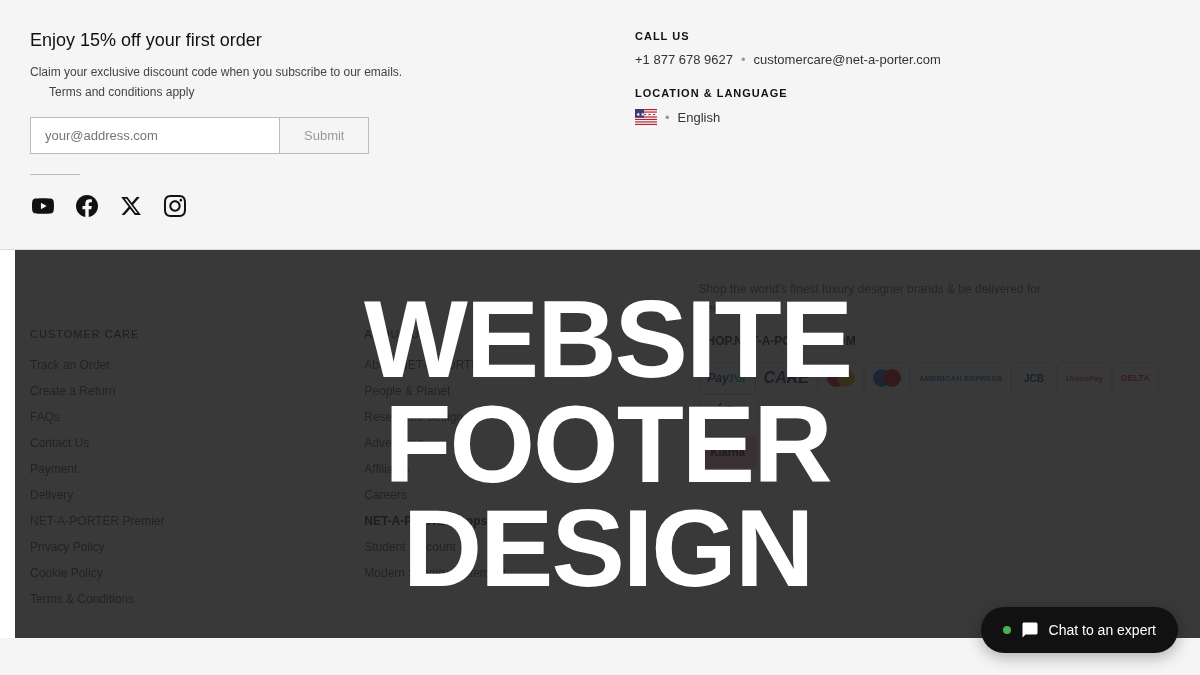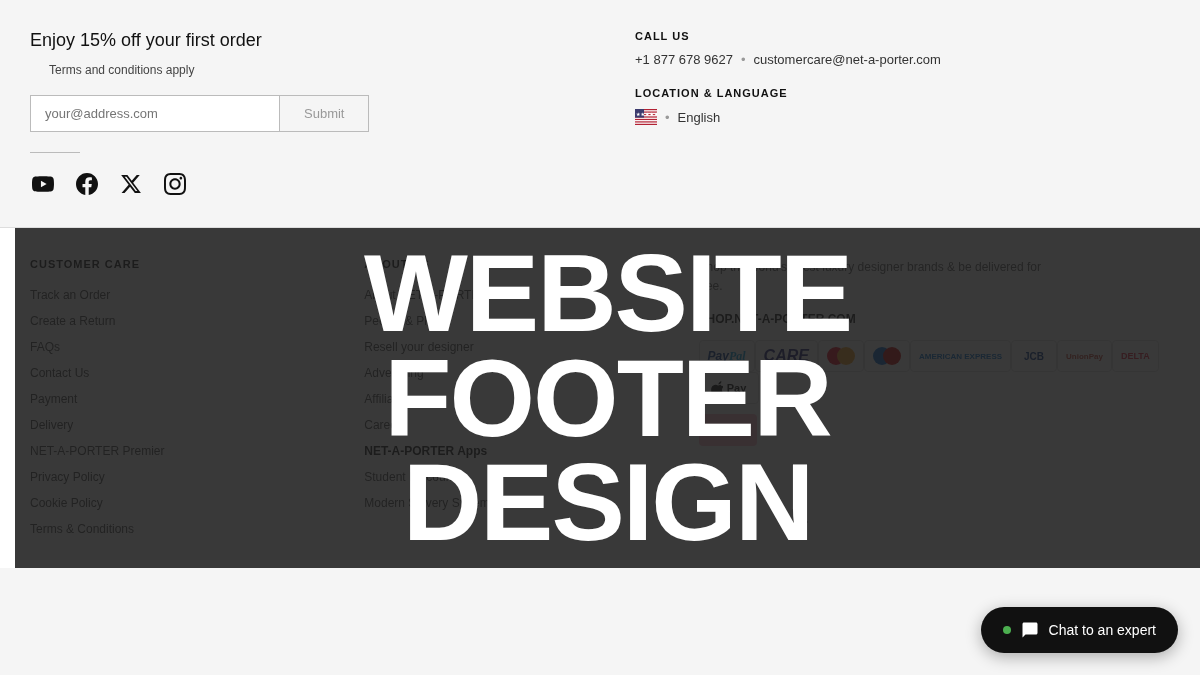--- a/index.html
+++ b/index.html
@@ -131,24 +131,25 @@
       display: flex;
       gap: 20px;
       position: relative;
     }
     .footer-col {
       flex: 1;
       min-width: 140px;
     }
     .footer-col-heading {
       font-size: 11px;
-      font-weight: 700;
+      font-weight: 400;
       letter-spacing: 1px;
       color: #111;
       margin-bottom: 18px;
+      margin-top: 48px;
     }
     .footer-link {
       display: block;
       font-size: 12px;
       color: #444;
       margin-bottom: 12px;
       text-decoration: none;
       cursor: pointer;
     }
     .footer-link-bold {
@@ -272,20 +273,21 @@
       height: 18px;
       fill: #fff;
     }
   </style>
 </head>
 <body>
 
 <div class="top-section">
   <div class="newsletter-area">
     <div class="newsletter-title">Enjoy 15% off your first order</div>
+    <div class="newsletter-desc">Claim your exclusive discount code when you subscribe to our emails.</div>
     <div class="newsletter-terms">Terms and conditions apply</div>
     <div class="newsletter-form">
       <input class="email-input" type="email" placeholder="your@address.com" style="">
       <button class="submit-btn">Submit</button>
     </div>
     <div class="divider-line"></div>
     <div class="social-icons">
 
       <div class="social-icon">
         <svg viewBox="0 0 24 24" xmlns="http://www.w3.org/2000/svg">

